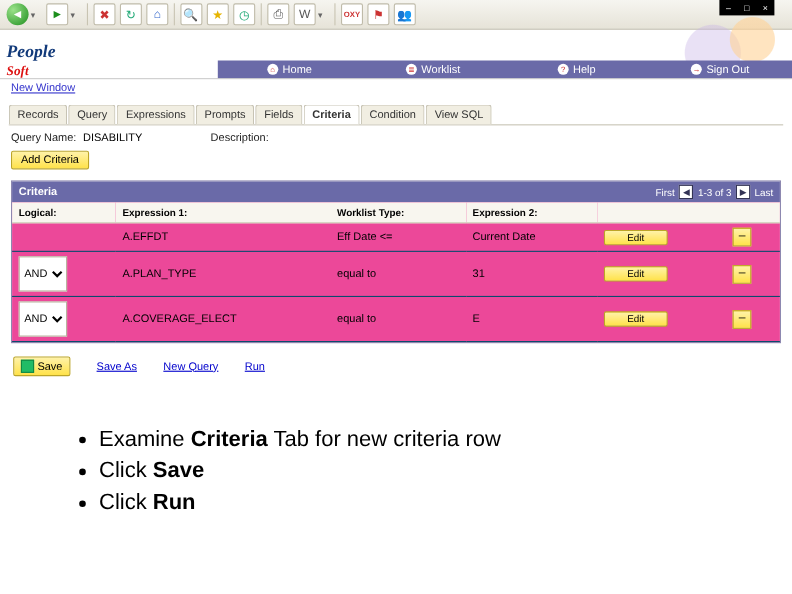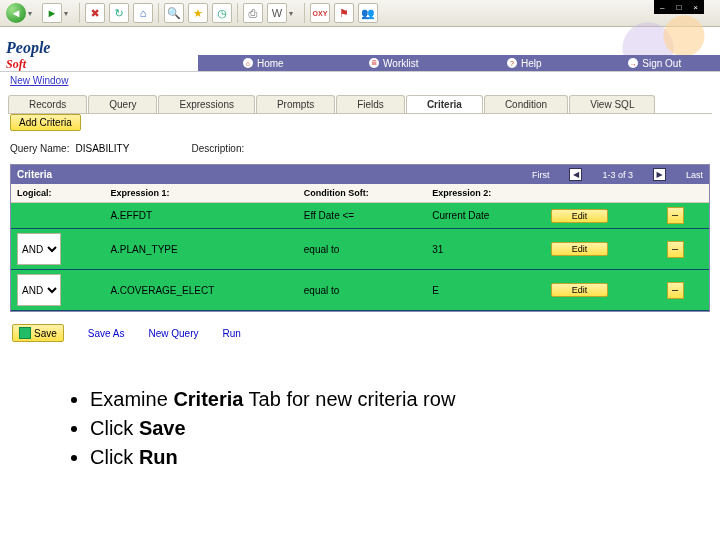--- a/index.html
+++ b/index.html
@@ -25,45 +25,45 @@
 
 .pn{position:absolute;left:198px;right:0;bottom:0;height:16px;background:#6a6aa8;display:flex;align-items:center}
 .pn .item{flex:1;display:flex;align-items:center;justify-content:center;color:#fff;font-size:10px;gap:4px}
 .pn .item .tico{width:10px;height:10px;background:#fff;border-radius:50%;display:flex;align-items:center;justify-content:center;font-size:7px;color:#c33}
 
 .bc{display:flex;align-items:center;justify-content:space-between;padding:3px 10px;font-size:10px;color:#333}
 .bc a{color:#33c;text-decoration:underline;margin-right:2px}
 .nw{color:#00c;text-decoration:underline;font-size:10px}
 
 .tabs{display:flex;padding:0 8px;margin-top:6px}
-.tab{padding:3px 20px;border:1px solid #c7c3b4;border-bottom:none;background:#f1eee2;font-size:10px;color:#333;margin-right:1px;border-radius:3px 3px 0 0}
+.tab{padding:3px 7px;border:1px solid #c7c3b4;border-bottom:none;background:#f1eee2;font-size:10px;color:#333;margin-right:1px;border-radius:3px 3px 0 0}
 .tab.active{background:#fff;font-weight:bold}
 .tabline{height:1px;background:#c7c3b4;margin:0 8px}
 
 .frow{display:flex;align-items:center;padding:6px 10px;font-size:10px;gap:6px}
 .frow .lbl{color:#222}
 .frow .val{color:#000}
 
 .ybtn{display:inline-block;background:linear-gradient(#fff2a8,#ffe24a);border:1px solid #bca528;padding:2px 8px;font-size:10px;border-radius:2px;cursor:pointer}
 .ybtn.small{padding:1px 20px;font-size:9px}
 .ybtn.ico{padding:2px 6px;display:inline-flex;align-items:center;gap:3px}
 .save-ico{width:10px;height:10px;background:#2b6; border:1px solid #184;display:inline-block}
 
 .gridwrap{margin:4px 10px;border:1px solid #8d88b0}
 .gtitle{background:#6a6aa8;color:#fff;font-weight:bold;font-size:10px;padding:3px 6px;display:flex;justify-content:space-between;align-items:center}
-.gtitle .nav{font-weight:normal;font-size:9px;display:flex;align-items:center;gap:20px}
+.gtitle .nav{font-weight:normal;font-size:9px;display:flex;align-items:center;gap:4px}
 .gtitle .sq{width:11px;height:11px;background:#fff;color:#335;font-size:8px;display:inline-flex;align-items:center;justify-content:center;border:1px solid #335}
-table.g{width:100%;border-collapse:collapse;background:#22c55e}
+table.g{width:100%;border-collapse:collapse;background:#ec4899}
 table.g th{font-size:9px;font-weight:bold;text-align:left;padding:4px 6px;border-bottom:1px solid #d0ccba;background:#f8f6ef}
 table.g td{font-size:10px;padding:4px 6px;border-bottom:1px solid #0c4a6e;vertical-align:middle}
 select.logsel{font-size:10px;border:1px solid #b8b49e;background:#fff;height:32px}
 .sqbtn{width:15px;height:15px;border:1px solid #bca528;background:linear-gradient(#fff2a8,#ffe24a);font-size:11px;line-height:13px;text-align:center;cursor:pointer}
 
 .alks{padding:8px 12px;display:flex;align-items:center;gap:24px}
-.alks a{color:#00c;font-size:10px}
+.alks a{color:#00c;text-decoration:underline;font-size:10px}
 
 .instr{margin:38px 40px 0 50px}
 .instr li{font:400 20px Arial;color:#000;margin-bottom:6px}
 .instr b{font-weight:700}
 </style>
 </head>
 <body>
 <div class="wrap">
 
 <div class="bt">
@@ -130,46 +130,46 @@
   <div class="tab">Query</div>
   <div class="tab">Expressions</div>
   <div class="tab">Prompts</div>
   <div class="tab">Fields</div>
   <div class="tab active">Criteria</div>
   <div class="tab">Condition</div>
   <div class="tab">View SQL</div>
 </div>
 <div class="tabline"></div>
 
-<div class="frow" style="padding-top:0">
-  <span class="ybtn">Add Criteria</span>
-</div>
 <div class="frow">
   <span class="lbl">Query Name:</span>
   <span class="val" style="min-width:110px">DISABILITY</span>
   <span class="lbl">Description:</span>
+</div>
+<div class="frow" style="padding-top:0">
+  <span class="ybtn">Add Criteria</span>
 </div>
 
 <div class="gridwrap">
   <div class="gtitle">
     <span>Criteria</span>
     <span class="nav">
       <span>First</span>
       <span class="sq">◀</span>
       <span>1-3 of 3</span>
       <span class="sq">▶</span>
       <span>Last</span>
     </span>
   </div>
   <table class="g">
     <thead>
           <tr>
       <th>Logical:</th>
       <th>Expression 1:</th>
-      <th>Condition Soft:</th>
+      <th>Worklist Type:</th>
       <th>Expression 2:</th>
       <th></th>
             <th></th>
     </tr>
         </thead>
     <tbody id="grid-body">
           <tr>
             <td></td>
             <td>A.EFFDT</td>
             <td>Eff Date &lt;=</td>

